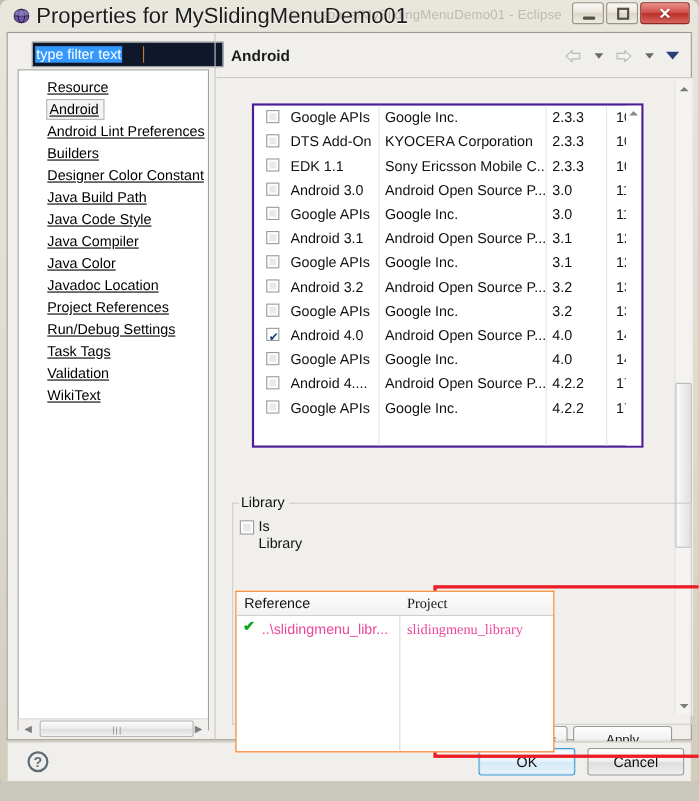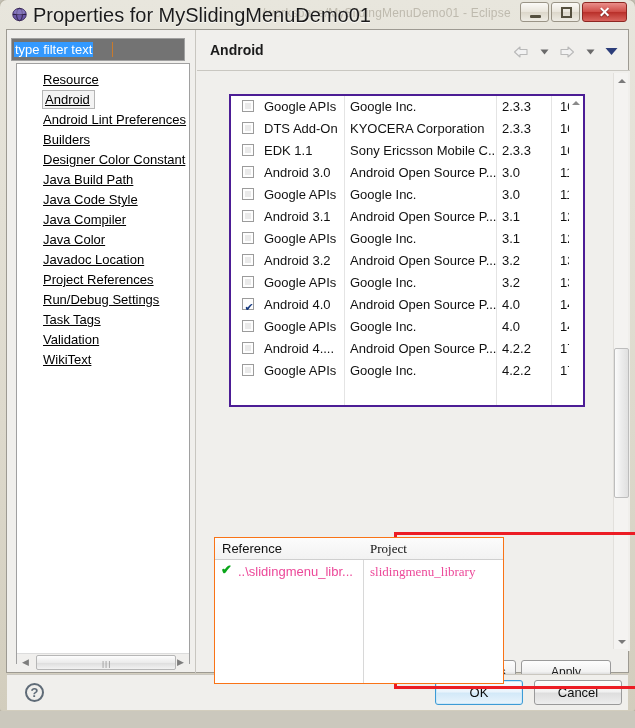--- a/index.html
+++ b/index.html
@@ -65,22 +65,22 @@
 
   
   #dlgbody {
     position: absolute; left: 6px; top: 29px; width: 623px; height: 644px;
     background: #f0efec;
     border: 1px solid #9d9a92;
   }
 
   
   #filter-box {
-    position: absolute; left: 4px; top: 8px; width: 174px; height: 23px;
-    background: #737373; border: 1px solid #a0a0a0;
+    position: absolute; left: 22px; top: 8px; width: 174px; height: 23px;
+    background: #0f172a; border: 1px solid #a0a0a0;
   }
   #filter-text {
     position: absolute; left: 2px; top: 3px;
     background: #3399ff; color: #fff;
     font-size: 13px; padding: 0 1px; white-space: nowrap;
   }
   #filter-caret {
     position: absolute; left: 100px; top: 3px; width: 1px; height: 15px;
     background: #c97a2b;
   }
@@ -520,20 +520,30 @@
           <div class="tcell c-api">17</div>
         </div>
 
         <div id="tbl-vscroll">
           <div id="tbl-vs-up">
             <div class="tri" style="margin-top:4px;border-left:4px solid transparent;border-right:4px solid transparent;border-bottom:4px solid #8a8a8a;"></div>
           </div>
         </div>
       </div>
 
+      <div id="lib-group">
+        <div id="lib-frame"></div>
+        <div id="lib-frame-topl"></div>
+        <div id="lib-frame-topr"></div>
+        <div id="lib-legend">Library</div>
+        <div id="is-library-row">
+          <span id="is-lib-cb"></span>
+          <span id="is-library-label">Is Library</span>
+        </div>
+      </div>
 
       <div id="redbox"></div>
 
       <div id="lib-table">
         <div id="lib-colsep"></div>
         <div id="lib-thead">
           <div class="lib-th lcol-a">Reference</div>
           <div class="lib-th lcol-b">Project</div>
         </div>
         <div style="position:relative; height:24px;">

